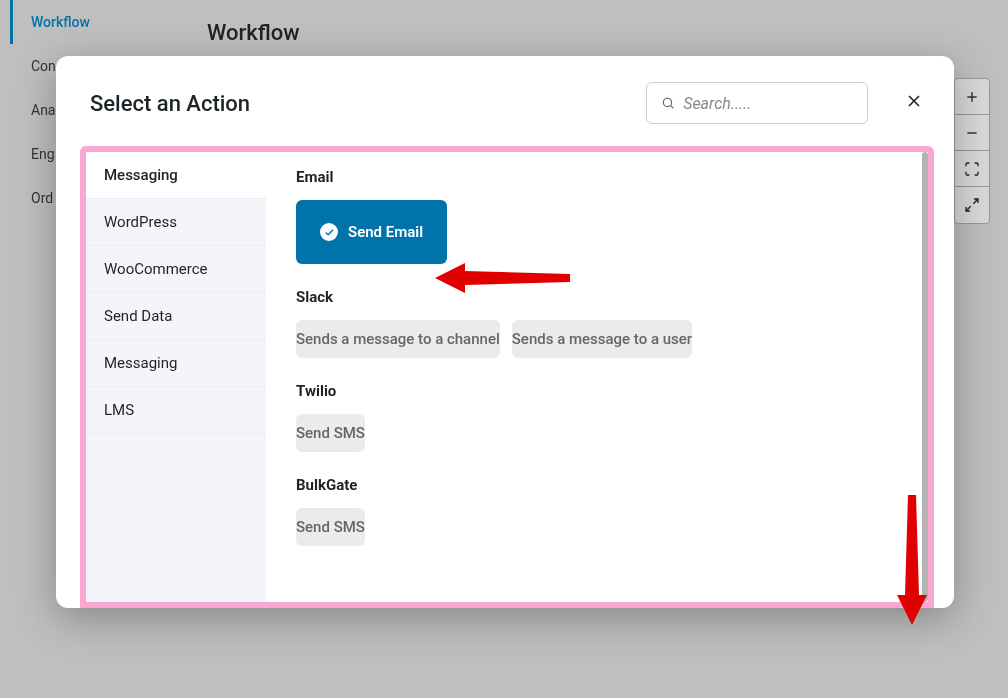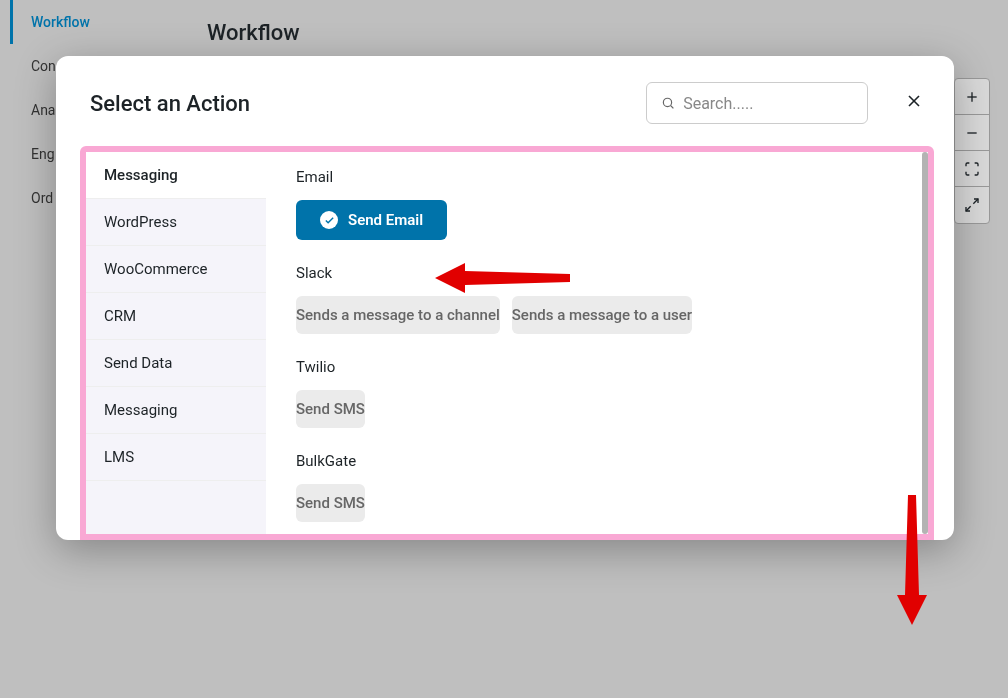--- a/index.html
+++ b/index.html
@@ -9,42 +9,42 @@
     .bg-sidebar { position: absolute; top: 0; left: 10px; width: 140px; }
     .bg-sidebar-item { padding: 14px 18px; font-size: 14px; color: #333; border-left: 3px solid transparent; }
     .bg-sidebar-item.active { color: #0073aa; border-left-color: #0073aa; font-weight: 500; }
     .bg-title { position: absolute; left: 207px; top: 20px; font-size: 22px; font-weight: 500; color: #1d2327; }
 
     .bg-toolbar { position: absolute; top: 78px; right: 18px; width: 36px; display: flex; flex-direction: column; border: 1px solid #999; border-radius: 4px; background: #d9d9d9; }
     .bg-tool { height: 36px; display: flex; align-items: center; justify-content: center; font-size: 18px; color: #1d2327; border-bottom: 1px solid #999; }
     .bg-tool:last-child { border-bottom: none; }
     .bg-tool svg { width: 16px; height: 16px; }
 
-    .modal { position: absolute; left: 56px; top: 56px; width: 898px; height: 484px; background: #fff; border-radius: 12px; box-shadow: 0 10px 40px rgba(0,0,0,0.3); display: flex; flex-direction: column; }
+    .modal { position: absolute; left: 56px; top: 56px; width: 898px; height: 552px; background: #fff; border-radius: 12px; box-shadow: 0 10px 40px rgba(0,0,0,0.3); display: flex; flex-direction: column; }
     .modal-header { display: flex; align-items: center; padding: 26px 34px 12px 34px; gap: 20px; }
     .modal-title { font-size: 22px; font-weight: 500; color: #1d2327; flex: 1; }
     .search-box { display: flex; align-items: center; gap: 8px; padding: 8px 14px; border: 1px solid #ccc; border-radius: 6px; width: 222px; height: 42px; }
     .search-box svg { width: 16px; height: 16px; stroke: #666; }
-    .search-input { border: none; outline: none; font-size: 16px; color: #666; width: 100%; background: transparent; }
+    .search-input { border: none; outline: none; font-size: 16px; color: #666; width: 100%; background: transparent; font-style: italic; }
     .search-input::placeholder { color: #888; }
     .close-btn { cursor: pointer; margin-left: 16px; margin-right: -4px; }
     .close-btn svg { width: 20px; height: 20px; stroke: #1d2327; stroke-width: 2; }
 
     .modal-body { flex: 1; display: flex; margin: 10px 20px 0 24px; border: 6px solid #f9a8d4; border-radius: 6px 6px 0 0; overflow: hidden; position: relative; }
     .cat-sidebar { width: 180px; background: #f5f4fa; display: flex; flex-direction: column; }
     .cat-item { padding: 14px 18px; font-size: 15px; color: #1d2327; cursor: pointer; border-bottom: 1px solid #eee; }
     .cat-item.active { background: #fff; font-weight: 500; }
 
     .content { flex: 1; padding: 16px 30px; overflow-y: auto; position: relative; }
     .scrollbar-fake { position: absolute; right: 0; top: 0; bottom: 0; width: 6px; background: #b3b3b3; border-radius: 3px; }
-    .group-title { font-size: 15px; font-weight: 400; color: #1d2327; margin-bottom: 14px; margin-top: 6px; }
+    .group-title { font-size: 15px; font-weight: 700; color: #1d2327; margin-bottom: 14px; margin-top: 6px; }
     .group-title:first-child { margin-top: 0; }
     .action-row { display: flex; gap: 12px; margin-bottom: 24px; flex-wrap: wrap; }
     .action-btn { padding: 10px 0; border-radius: 6px; font-size: 15px; font-weight: 500; background: #ebebeb; color: #666; border: none; cursor: pointer; display: inline-flex; align-items: center; gap: 10px; }
-    .action-btn.selected { background: #0073aa; color: #fff; font-weight: 600; padding: 11px 24px; }
+    .action-btn.selected { background: #0073aa; color: #fff; font-weight: 600; padding: 23px 24px; }
     .check-circle { width: 18px; height: 18px; background: #fff; border-radius: 50%; display: flex; align-items: center; justify-content: center; }
     .check-circle svg { width: 11px; height: 11px; stroke: #0073aa; stroke-width: 3; fill: none; }
 
     .modal-footer { display: flex; justify-content: flex-end; align-items: center; gap: 24px; padding: 18px 40px 22px; border-top: 1px solid rgba(0,0,0,0); margin: 0 20px; }
     .cancel-btn { background: none; border: none; font-size: 16px; color: #555; cursor: pointer; }
     .done-btn { background: #0073aa; color: #fff; border: none; border-radius: 6px; padding: 9px 22px; font-size: 16px; font-weight: 500; cursor: pointer; }
 
     .arrow { position: absolute; pointer-events: none; }
     .arrow svg { display: block; }
   </style>
@@ -105,21 +105,20 @@
           <line x1="6" y1="6" x2="18" y2="18"></line>
         </svg>
     </div>
   </div>
 
   <div class="modal-body">
     <div class="cat-sidebar">
       <div class="cat-item active">Messaging</div>
       <div class="cat-item">WordPress</div>
       <div class="cat-item">WooCommerce</div>
-      <div class="cat-item">CRM</div>
       <div class="cat-item">Send Data</div>
       <div class="cat-item">Messaging</div>
       <div class="cat-item">LMS</div>
     </div>
 
     <div class="content">
       <div class="group-title">Email</div>
       <div class="action-row">
         <button class="action-btn selected">
           <span class="check-circle">

